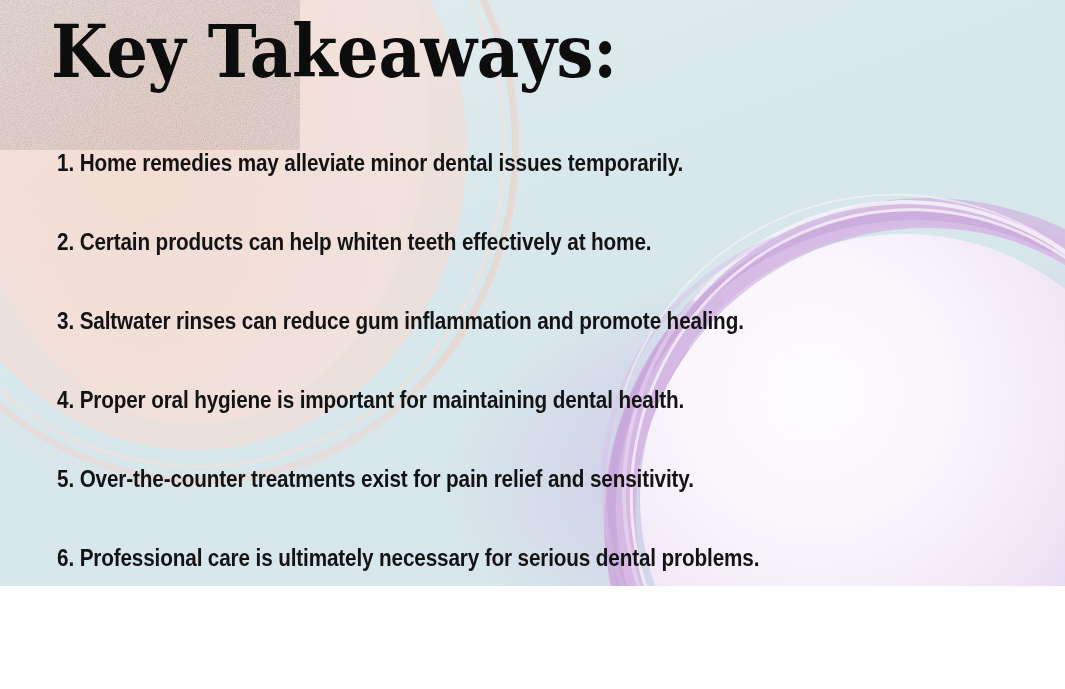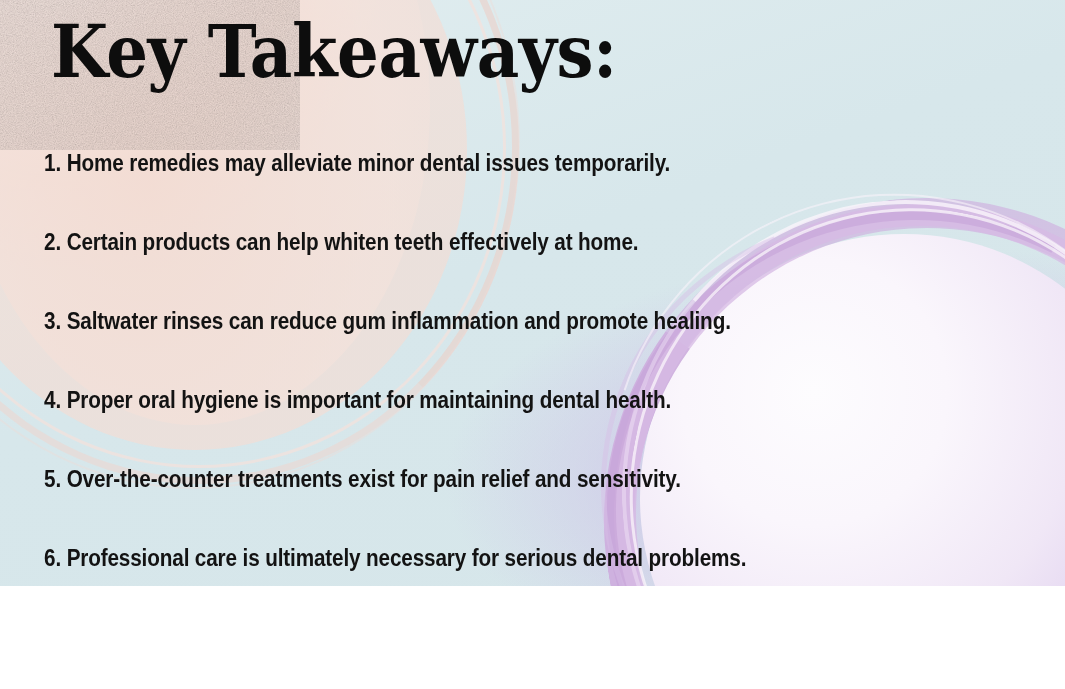--- a/index.html
+++ b/index.html
@@ -204,21 +204,21 @@
     line-height: 1.02;
     letter-spacing: -0.5px;
     color: #0d0d0d;
     transform: scaleX(0.90);
     transform-origin: left top;
     white-space: nowrap;
   }
 
   .takeaway-list {
     position: absolute;
-    left: 44px;
+    left: 57px;
     top: 152px;
     margin: 0;
     padding: 0;
     list-style: none;
     width: 950px;
   }
 
   .takeaway-item {
     font-family: "Liberation Sans", sans-serif;
     font-weight: 700;

